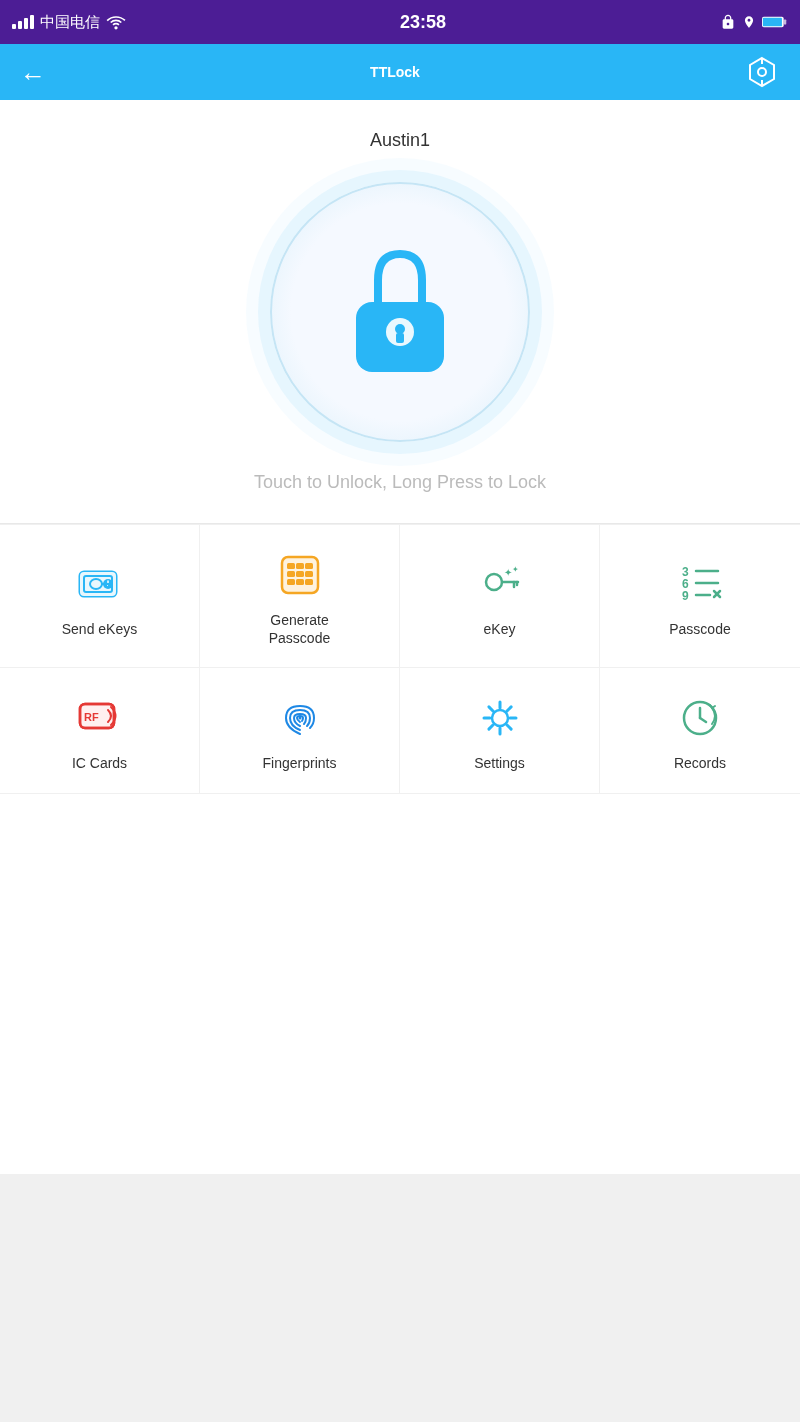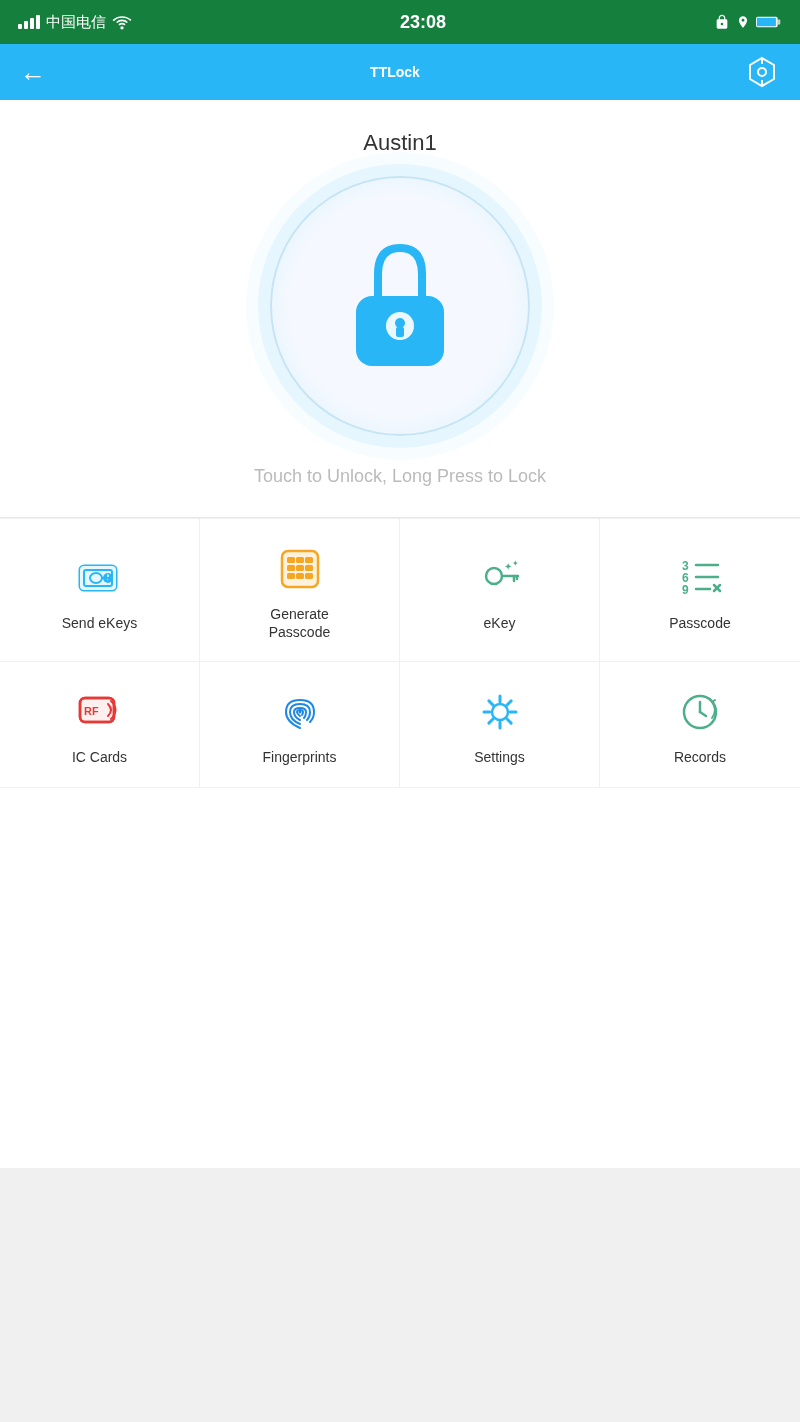--- a/index.html
+++ b/index.html
@@ -6,26 +6,26 @@
     body {
       width: 800px;
       min-height: 1422px;
       font-family: -apple-system, "PingFang SC", "Helvetica Neue", sans-serif;
       background: #f0f0f0;
       overflow-x: hidden;
     }
 
     
     .status-bar {
-      background: #15803d;
+      background: #4c1d95;
       height: 44px;
       display: flex;
       align-items: center;
       justify-content: space-between;
-      padding: 0 18px;
+      padding: 0 12px;
       color: white;
       font-size: 15px;
       font-weight: 500;
     }
     .status-left { display: flex; align-items: center; gap: 6px; }
     .status-center { font-size: 18px; font-weight: 600; }
     .status-right { display: flex; align-items: center; gap: 6px; }
 
     
     .signal-bars { display: flex; align-items: flex-end; gap: 2px; }
@@ -63,23 +63,23 @@
     
     .lock-area {
       background: white;
       padding: 30px 20px;
       display: flex;
       flex-direction: column;
       align-items: center;
       border-bottom: 1px solid #e8e8e8;
     }
     .lock-name {
-      font-size: 22px;
+      font-size: 18px;
       color: #333;
-      margin-bottom: 20px;
+      margin-bottom: 31px;
       font-weight: 400;
     }
     .lock-circle-outer {
       width: 260px;
       height: 260px;
       border-radius: 50%;
       background: radial-gradient(circle, #f5f9ff 60%, #d6eef9 100%);
       border: 2px solid #c5e5f5;
       display: flex;
       align-items: center;
@@ -138,21 +138,21 @@
         <span></span>
         <span></span>
         <span></span>
     </div>
     <span>中国电信</span>
 
     <svg width="20" height="16" viewBox="0 0 24 18" fill="white">
       <path d="M12 14a2 2 0 1 1 0 4 2 2 0 0 1 0-4zm0-4a6 6 0 0 1 4.24 1.76l-1.42 1.42A4 4 0 0 0 12 12a4 4 0 0 0-2.83 1.17L7.76 11.76A6 6 0 0 1 12 10zm0-4a10 10 0 0 1 7.07 2.93l-1.41 1.41A8 8 0 0 0 12 8a8 8 0 0 0-5.66 2.34L4.93 8.93A10 10 0 0 1 12 6zm0-4C16.42 2 20.42 3.68 23.42 6.42L21.99 7.85A14 14 0 0 0 12 4a14 14 0 0 0-9.9 4.1L.68 6.68A16 16 0 0 1 12 2z"></path>
     </svg>
   </div>
-  <div class="status-center">23:08</div>
+  <div class="status-center">23:58</div>
   <div class="status-right">
 
     <svg width="16" height="16" viewBox="0 0 24 24" fill="white">
       <path d="M18 8h-1V6c0-2.76-2.24-5-5-5S7 3.24 7 6v2H6c-1.1 0-2 .9-2 2v10c0 1.1.9 2 2 2h12c1.1 0 2-.9 2-2V10c0-1.1-.9-2-2-2zm-6 9c-1.1 0-2-.9-2-2s.9-2 2-2 2 .9 2 2-.9 2-2 2zm3.1-9H8.9V6c0-1.71 1.39-3.1 3.1-3.1 1.71 0 3.1 1.39 3.1 3.1v2z"></path>
     </svg>
 
     <svg width="14" height="16" viewBox="0 0 24 24" fill="white">
       <path d="M12 2C8.13 2 5 5.13 5 9c0 5.25 7 13 7 13s7-7.75 7-13c0-3.87-3.13-7-7-7zm0 9.5c-1.38 0-2.5-1.12-2.5-2.5S10.62 6.5 12 6.5s2.5 1.12 2.5 2.5S13.38 11.5 12 11.5z"></path>
     </svg>
 

